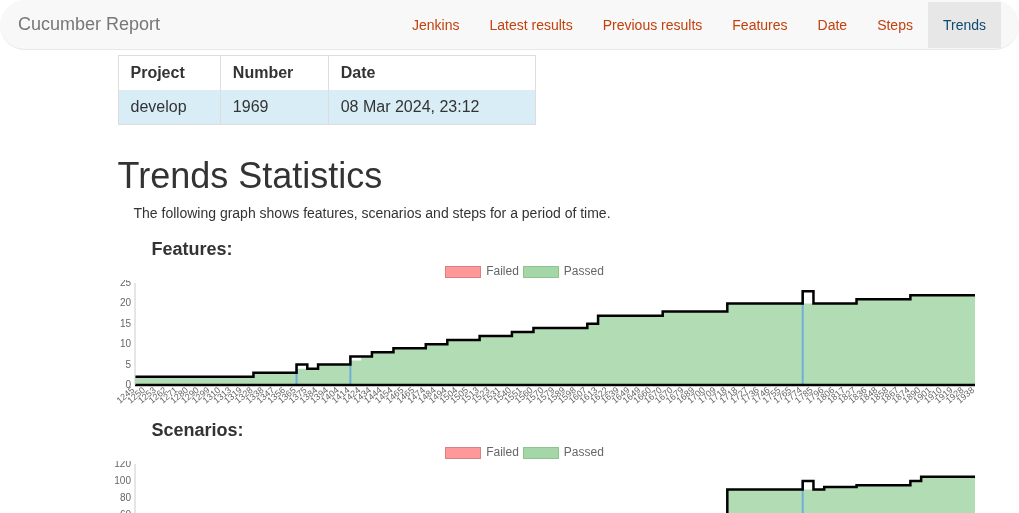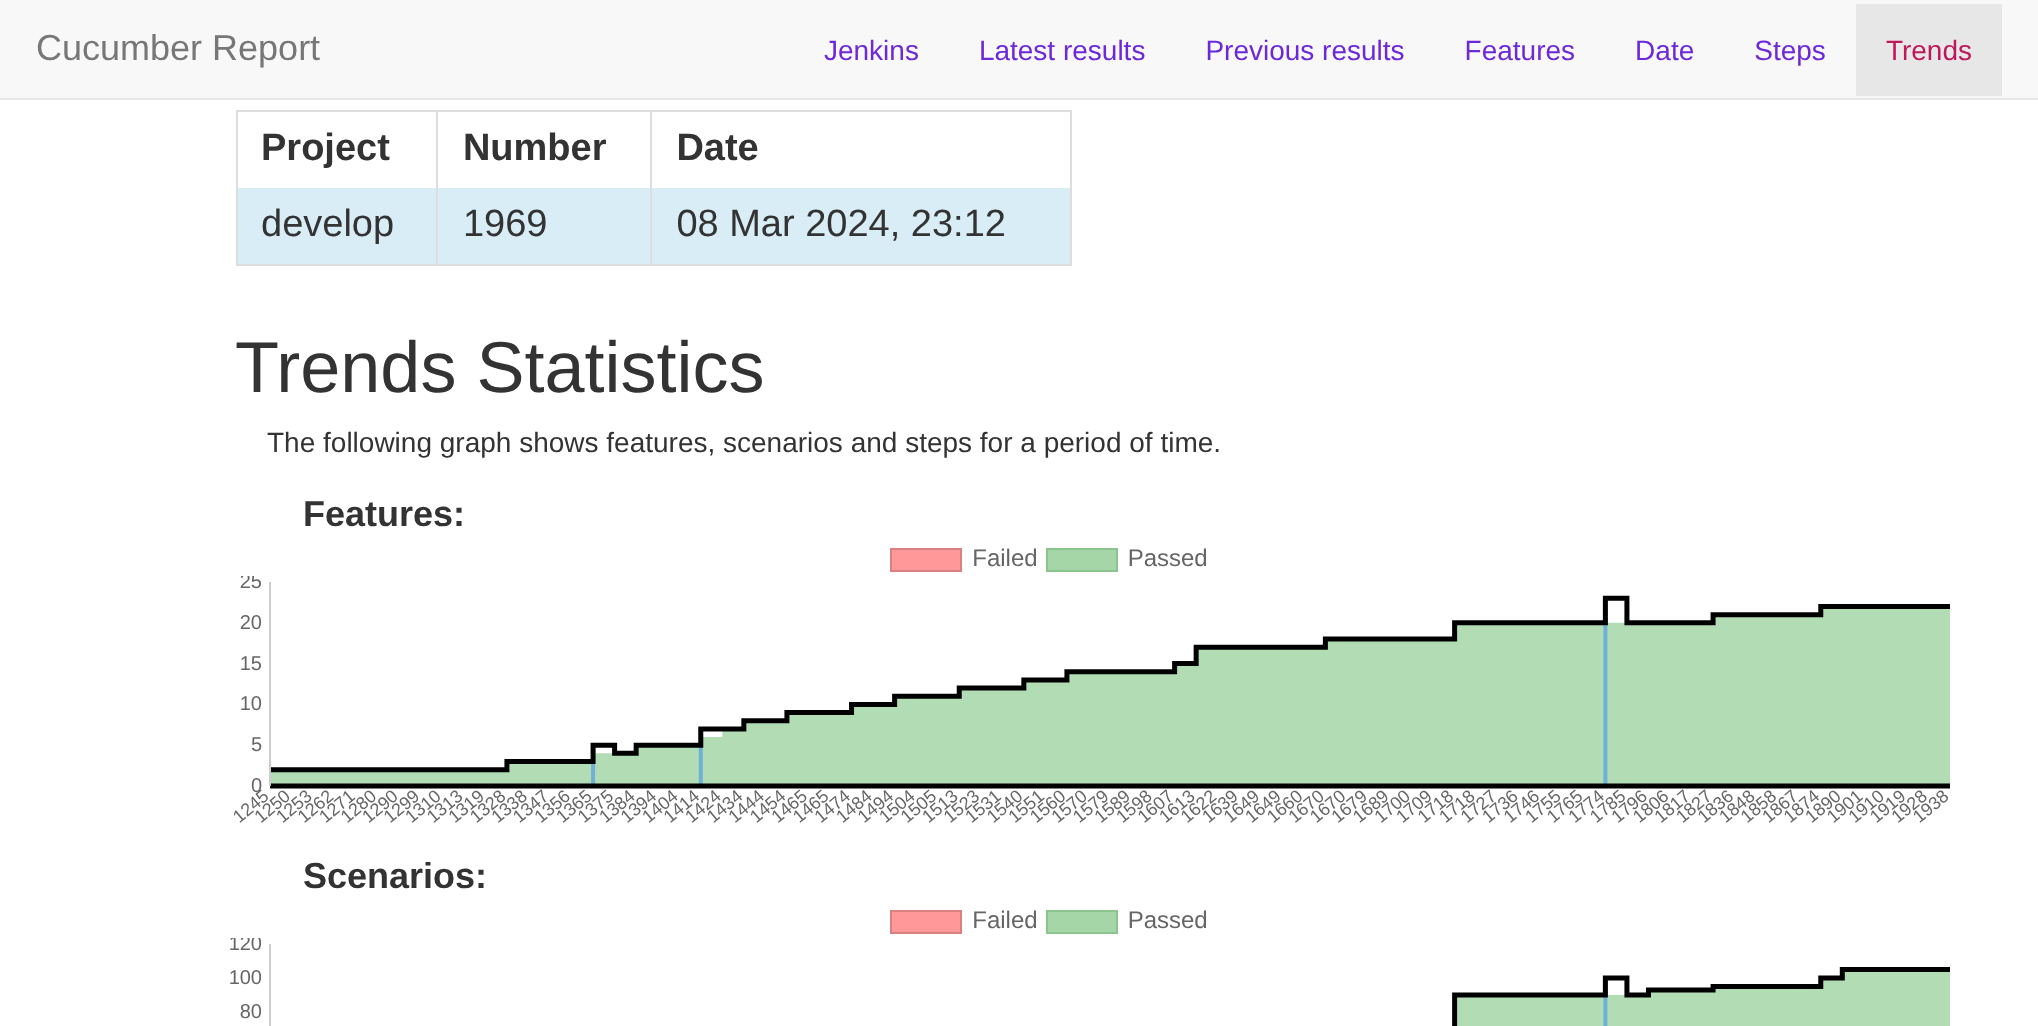--- a/index.html
+++ b/index.html
@@ -1,24 +1,24 @@
 <!DOCTYPE html>
 <html><head>
 <meta charset="utf-8">
 <style>
 * { margin: 0; padding: 0; box-sizing: border-box; }
 body { font-family: -apple-system, BlinkMacSystemFont, "Segoe UI", Helvetica, Arial, sans-serif; font-size: 14px; color: #333; background: #fff; }
-.navbar { background: #f8f8f8; border-bottom: 1px solid #e7e7e7; height: 50px; display: flex; align-items: center; padding: 0 18px; justify-content: space-between; }
+.navbar { background: #f8f8f8; border-bottom: 1px solid #e7e7e7; height: 50px; display: flex; align-items: center; padding: 0 18px; justify-content: space-between; border-radius: 25px; }
 .brand { color: #777; font-size: 18px; }
 .nav { display: flex; gap: 0; }
-.nav a { color: #6d28d9; text-decoration: none; padding: 15px 15px; display: block; font-size: 14px; }
-.nav a.active { background: #e7e7e7; color: #be185d; }
+.nav a { color: #c2410c; text-decoration: none; padding: 15px 15px; display: block; font-size: 14px; }
+.nav a.active { background: #e7e7e7; color: #0c4a6e; }
 .container { max-width: 1000px; margin: 0 auto; padding: 0 20px; }
 .build-table { border: 1px solid #ddd; border-collapse: collapse; margin-top: 5px; margin-left: 88px; width: 418px; }
-.build-table th, .build-table td { text-align: left; padding: 8px 12px; border-right: 1px solid #ddd; font-size: 19px; }
+.build-table th, .build-table td { text-align: left; padding: 8px 12px; border-right: 1px solid #ddd; font-size: 16px; }
 .build-table th { font-weight: 700; background: #fff; }
 .build-table tbody tr { background: #d9edf7; }
 h2.title { font-size: 36px; font-weight: 500; margin: 30px 0 8px 88px; }
 .subtitle { margin-left: 104px; color: #333; font-size: 14px; margin-bottom: 18px; }
 .section-label { font-size: 18px; font-weight: 700; margin: 10px 0 4px 80px; padding-left: 42px; }
 .chart-wrap { margin: 0 50px 10px 80px; }
 .legend { display: flex; justify-content: center; gap: 4px; font-size: 12px; color: #666; margin-bottom: 2px; }
 .legend-box { display: inline-block; width: 36px; height: 12px; vertical-align: middle; margin-right: 5px; border: 1px solid rgba(0,0,0,0.1); }
 .lb-failed { background: #ff9999; border-color: #d98080; }
 .lb-passed { background: #a5d6a7; border-color: #8bc48d; }

